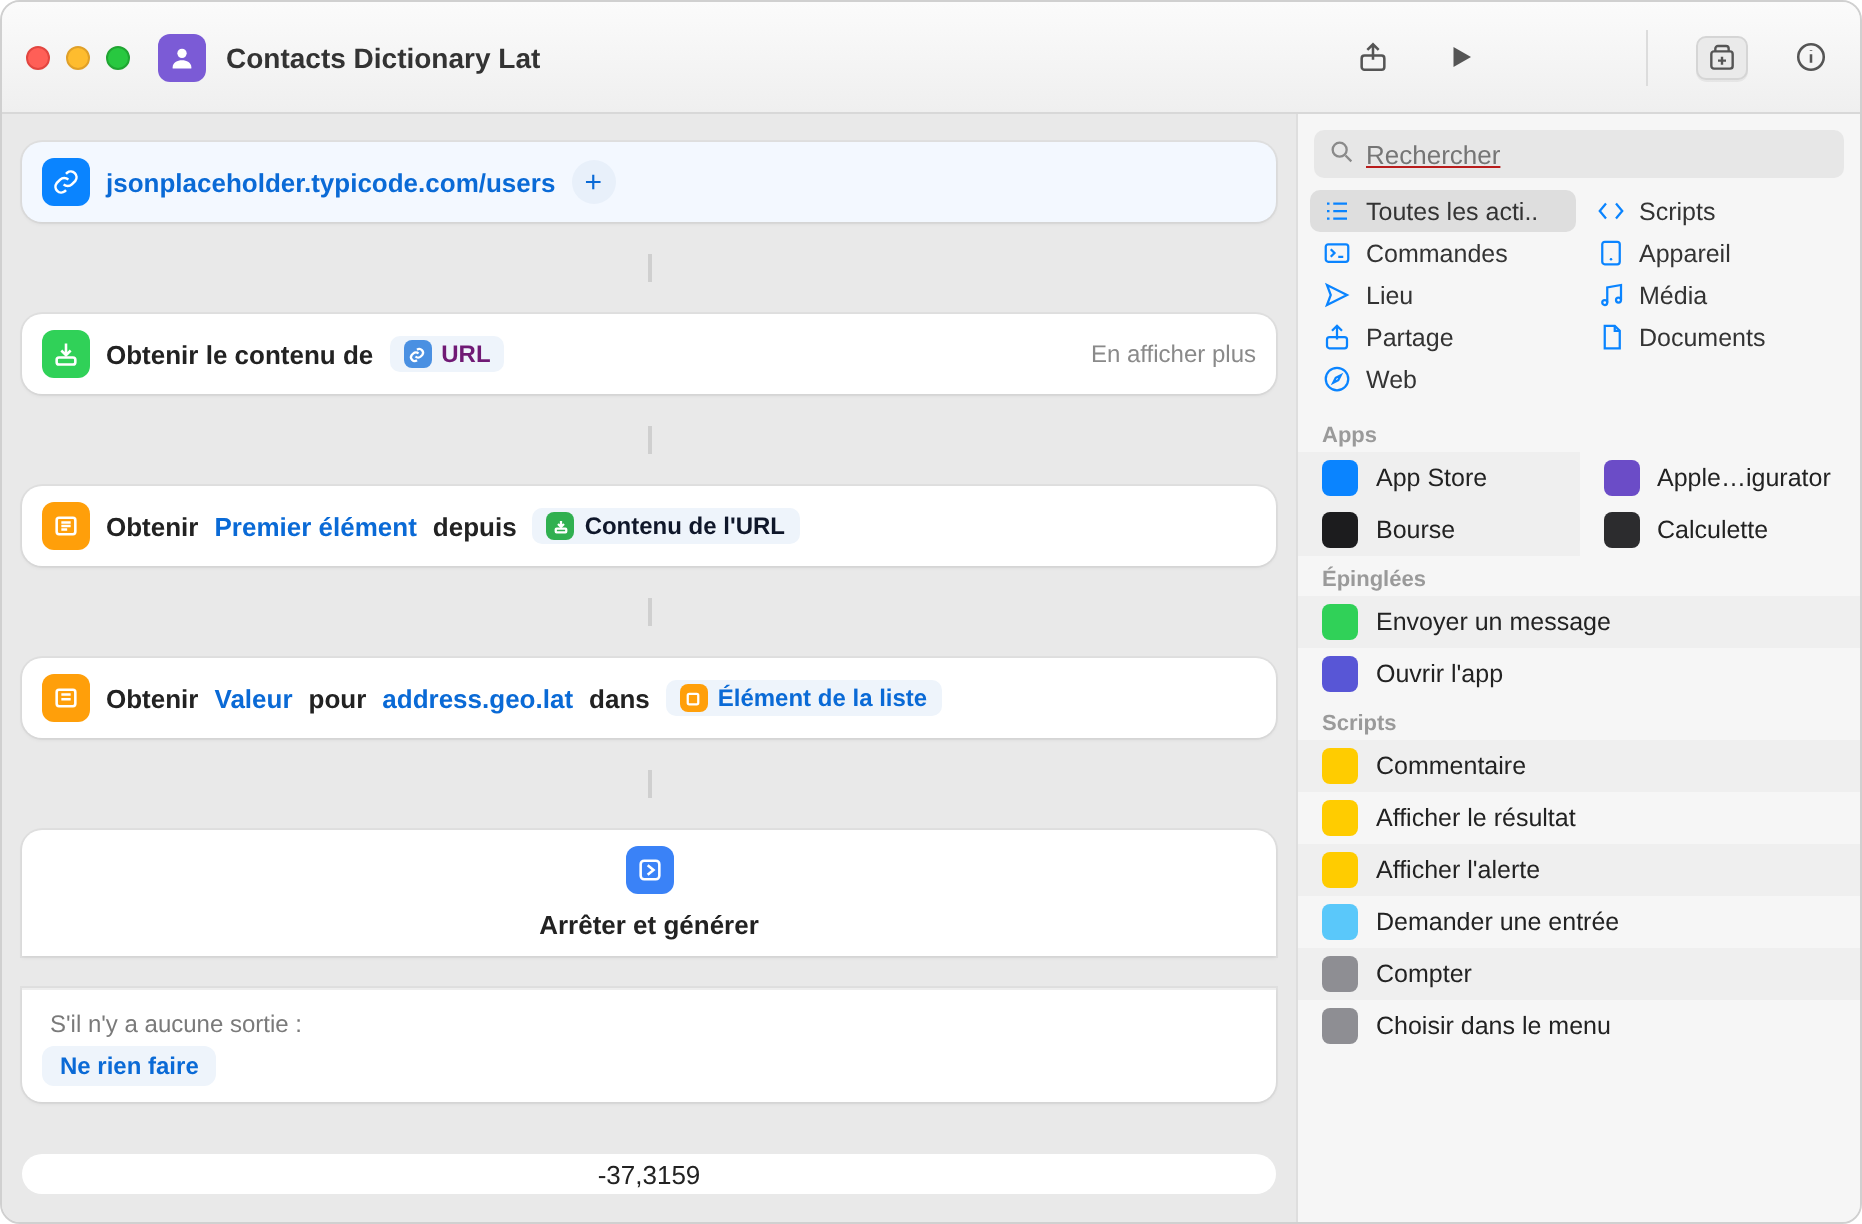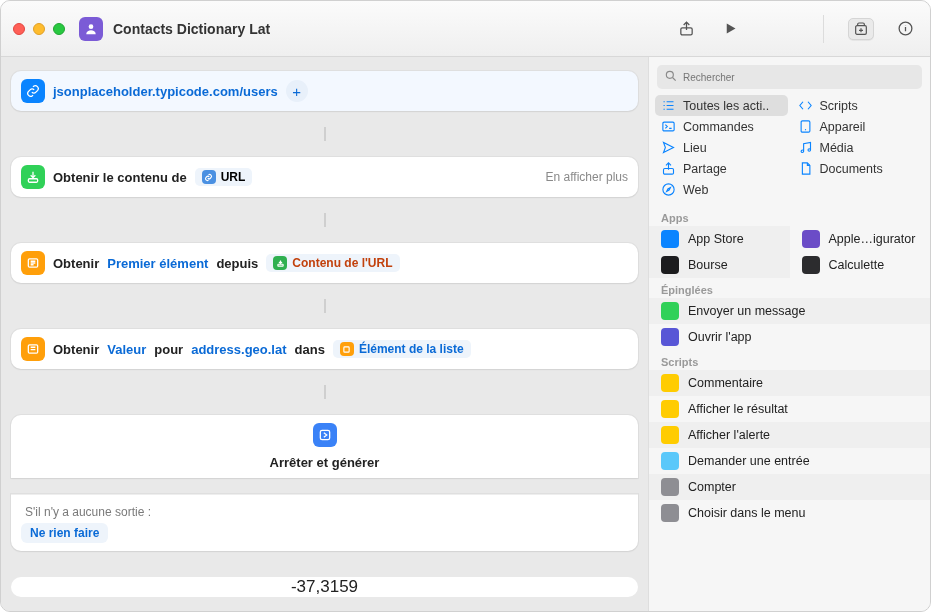--- a/index.html
+++ b/index.html
@@ -29,24 +29,24 @@
 .tag { background:#eef4fb; border-radius:5px; padding:2px 7px; font-size:12px; display:inline-flex; align-items:center; gap:5px; }
 .tag .dot { width:14px; height:14px; border-radius:4px; display:flex; align-items:center; justify-content:center; font-size:10px; color:#fff;}
 .dot.blue { background:#4a90e2; }
 .dot.green { background:#30b050; }
 .dot.orange { background:#ff9f0a; }
 .plain { font-size:13px; font-weight:600; color:#222; }
 .light { font-size:12px; color:#8a8a8a; }
 .plus-btn { width:22px; height:22px; border-radius:11px; background:#e8f0fa; display:flex; align-items:center; justify-content:center; color:#0a6ad6; font-size:15px; font-weight:400; }
 .subtext { font-size:12px; color:#7a7a7a; font-weight:400; padding:6px 4px 4px 4px;}
 .pill { background:#eef4fb; border-radius:6px; padding:3px 9px; font-size:12px; color:#0a6ad6; font-weight:600; display:inline-block; }
-.output-box { background:#fff; border-radius:10px; flex:1; margin-top:10px; display:flex; align-items:center; justify-content:center; font-size:17px; color:#222; }
+.output-box { background:#fff; border-radius:10px; flex:1; margin-top:10px; display:flex; align-items:center; justify-content:center; font-size:13px; color:#222; }
 .sidebar { width:282px; background:#f6f6f6; border-left:1px solid #dedede; display:flex; flex-direction:column; overflow:hidden;}
 .search-wrap { padding:8px 8px 4px 8px; }
-.search { width:100%; height:24px; background:#e7e7e7; border:none; border-radius:5px; padding:0 8px 0 26px; font-size:10px; color:#6d28d9; outline:none; }
+.search { width:100%; height:24px; background:#e7e7e7; border:none; border-radius:5px; padding:0 8px 0 26px; font-size:13px; color:#b91c1c; outline:none;text-decoration:underline; }
 .search-box { position:relative; }
 .search-box .sicon { position:absolute; left:7px; top:4px; color:#8a8a8a; }
 .cat-grid { display:grid; grid-template-columns: 1fr 1fr; gap:0 4px; padding: 2px 6px 6px 6px;}
 .cat { display:flex; align-items:center; gap:7px; padding:3px 6px; border-radius:5px; font-size:12.5px; color:#333; }
 .cat.selected { background:#dedede; }
 .cat .ci { width:15px; height:15px; display:flex; align-items:center; justify-content:center; font-size:13px;}
 .section-label { font-size:11px; color:#9a9a9a; font-weight:600; padding: 6px 12px 2px 12px; }
 .list { display:flex; flex-direction:column; }
 .row { display:flex; align-items:center; gap:9px; padding:4px 12px; font-size:12.5px; color:#222; }
 .row:nth-child(odd){ background:#efefef; }
@@ -128,21 +128,21 @@
             </svg>
         </div>
         <span class="plain">Obtenir le contenu de</span>
         <span class="tag">
           <span class="dot blue">
               <svg width="9" height="9" viewBox="0 0 24 24" fill="none" stroke="#fff" stroke-width="3">
                 <path d="M10 14a5 5 0 0 0 7 0l2-2a5 5 0 0 0-7-7"></path>
                 <path d="M14 10a5 5 0 0 0-7 0l-2 2a5 5 0 0 0 7 7"></path>
               </svg>
             </span>
-          <span style="color:#000000; font-weight:600;">URL</span>
+          <span style="color:#701a75; font-weight:600;">URL</span>
         </span>
         <span style="flex:1"></span>
         <span class="light">En afficher plus</span>
       </div>
 
       <div class="connector"></div>
 
       <div class="card">
         <div class="action-icon ai-orange">
           <svg width="14" height="14" viewBox="0 0 24 24" fill="none" stroke="#fff" stroke-width="2.2">
@@ -153,21 +153,21 @@
         <span class="plain">Obtenir</span>
         <span class="link-token">Premier élément</span>
         <span class="plain">depuis</span>
         <span class="tag">
           <span class="dot green">
               <svg width="9" height="9" viewBox="0 0 24 24" fill="none" stroke="#fff" stroke-width="3">
                 <path d="M12 4v8M8 8l4 4 4-4"></path>
                 <rect x="5" y="14" width="14" height="5" rx="1"></rect>
               </svg>
             </span>
-          <span style="color:#c2410c; font-weight:600;">Contenu de l'URL</span>
+          <span style="color:#0f172a; font-weight:600;">Contenu de l'URL</span>
         </span>
       </div>
 
       <div class="connector"></div>
 
       <div class="card">
         <div class="action-icon ai-orange">
           <svg width="14" height="14" viewBox="0 0 24 24" fill="none" stroke="#fff" stroke-width="2.2">
               <rect x="4" y="5" width="16" height="14" rx="2"></rect>
               <path d="M8 9h8M8 13h8"></path>

